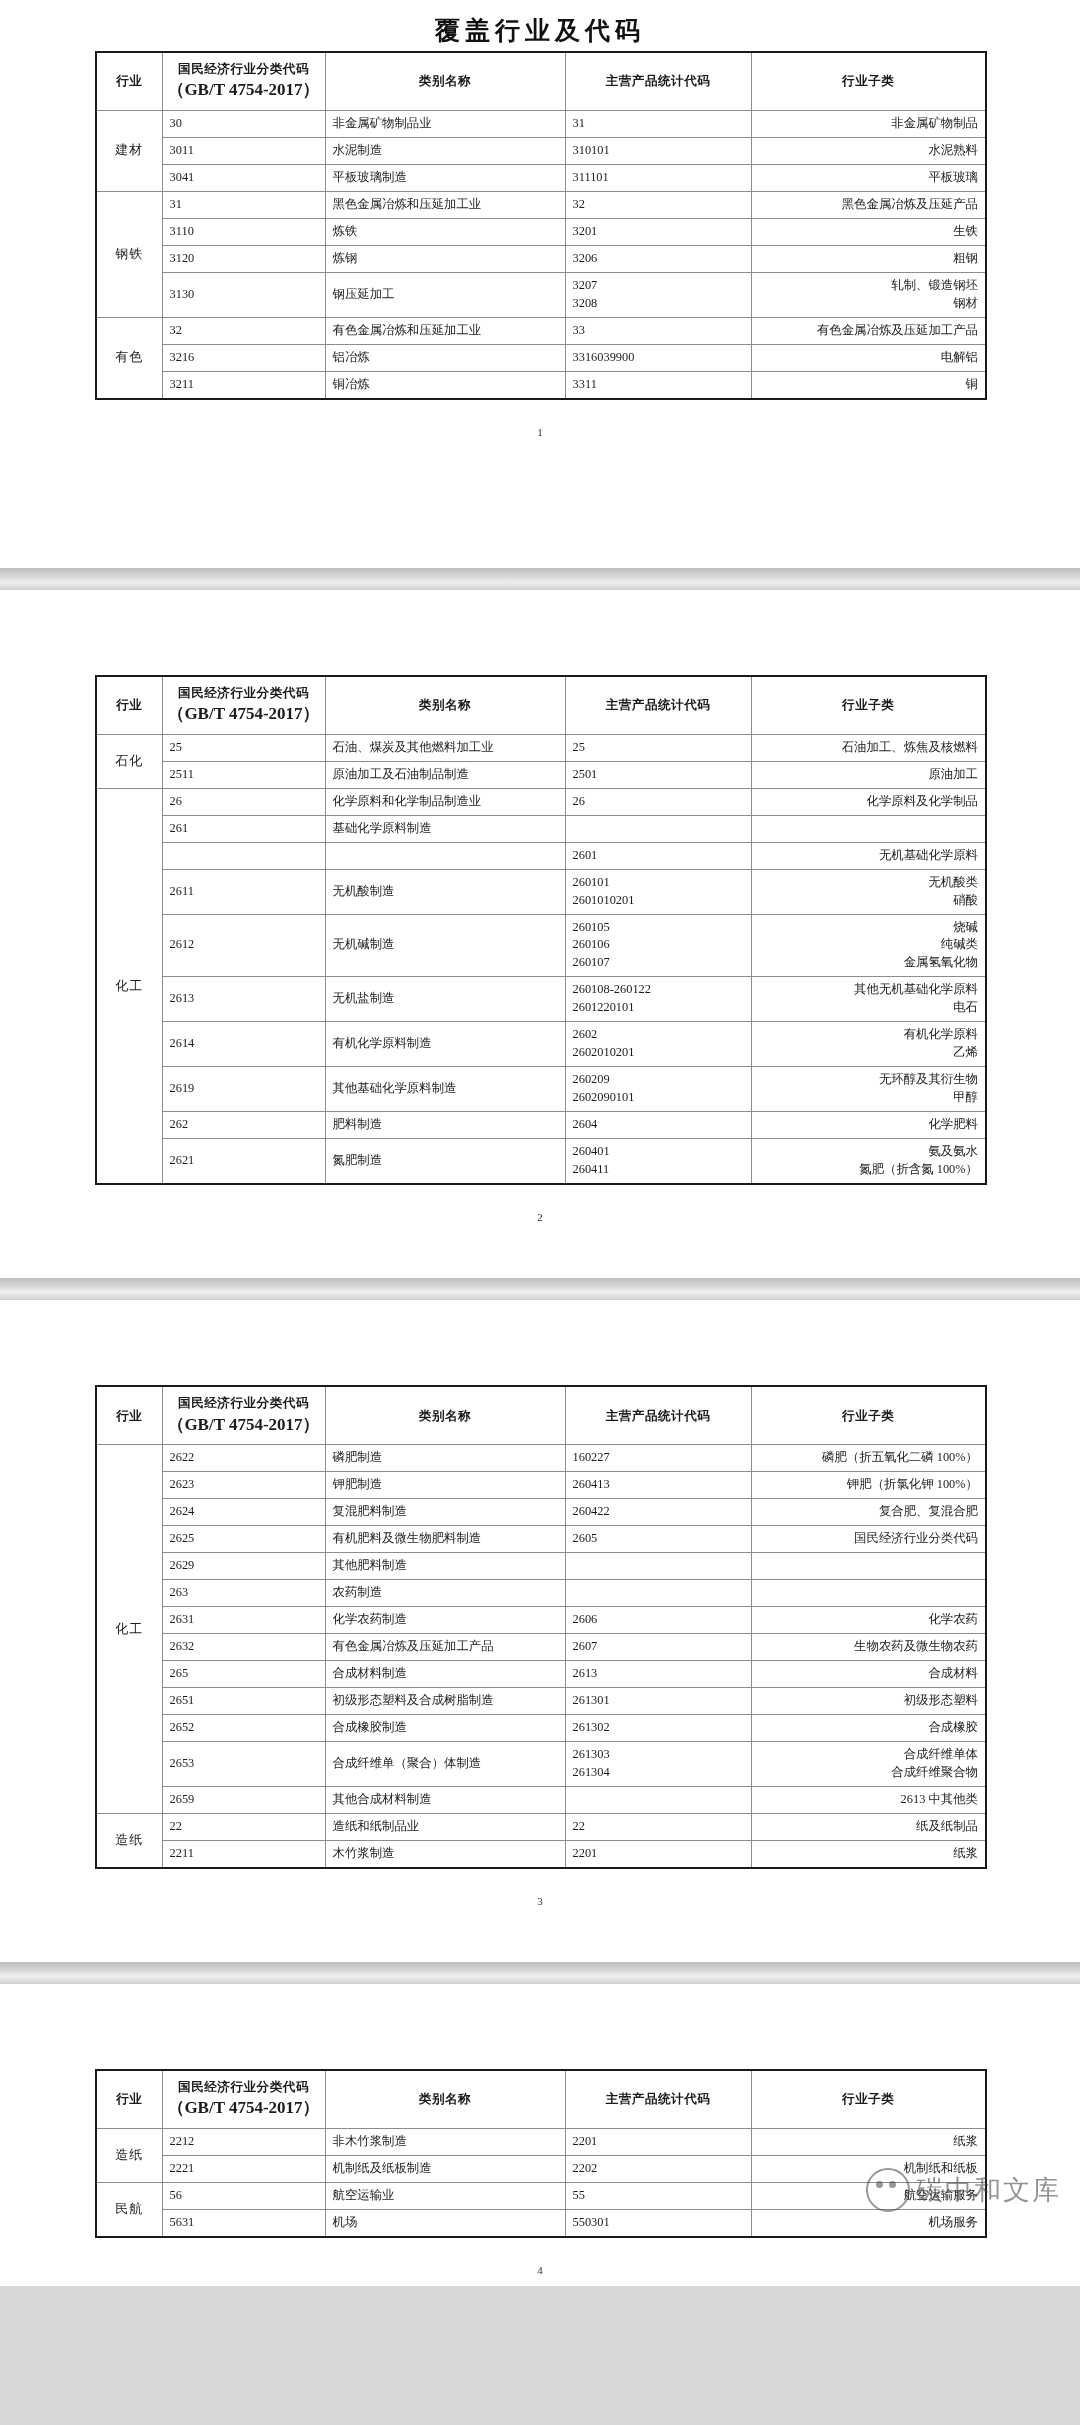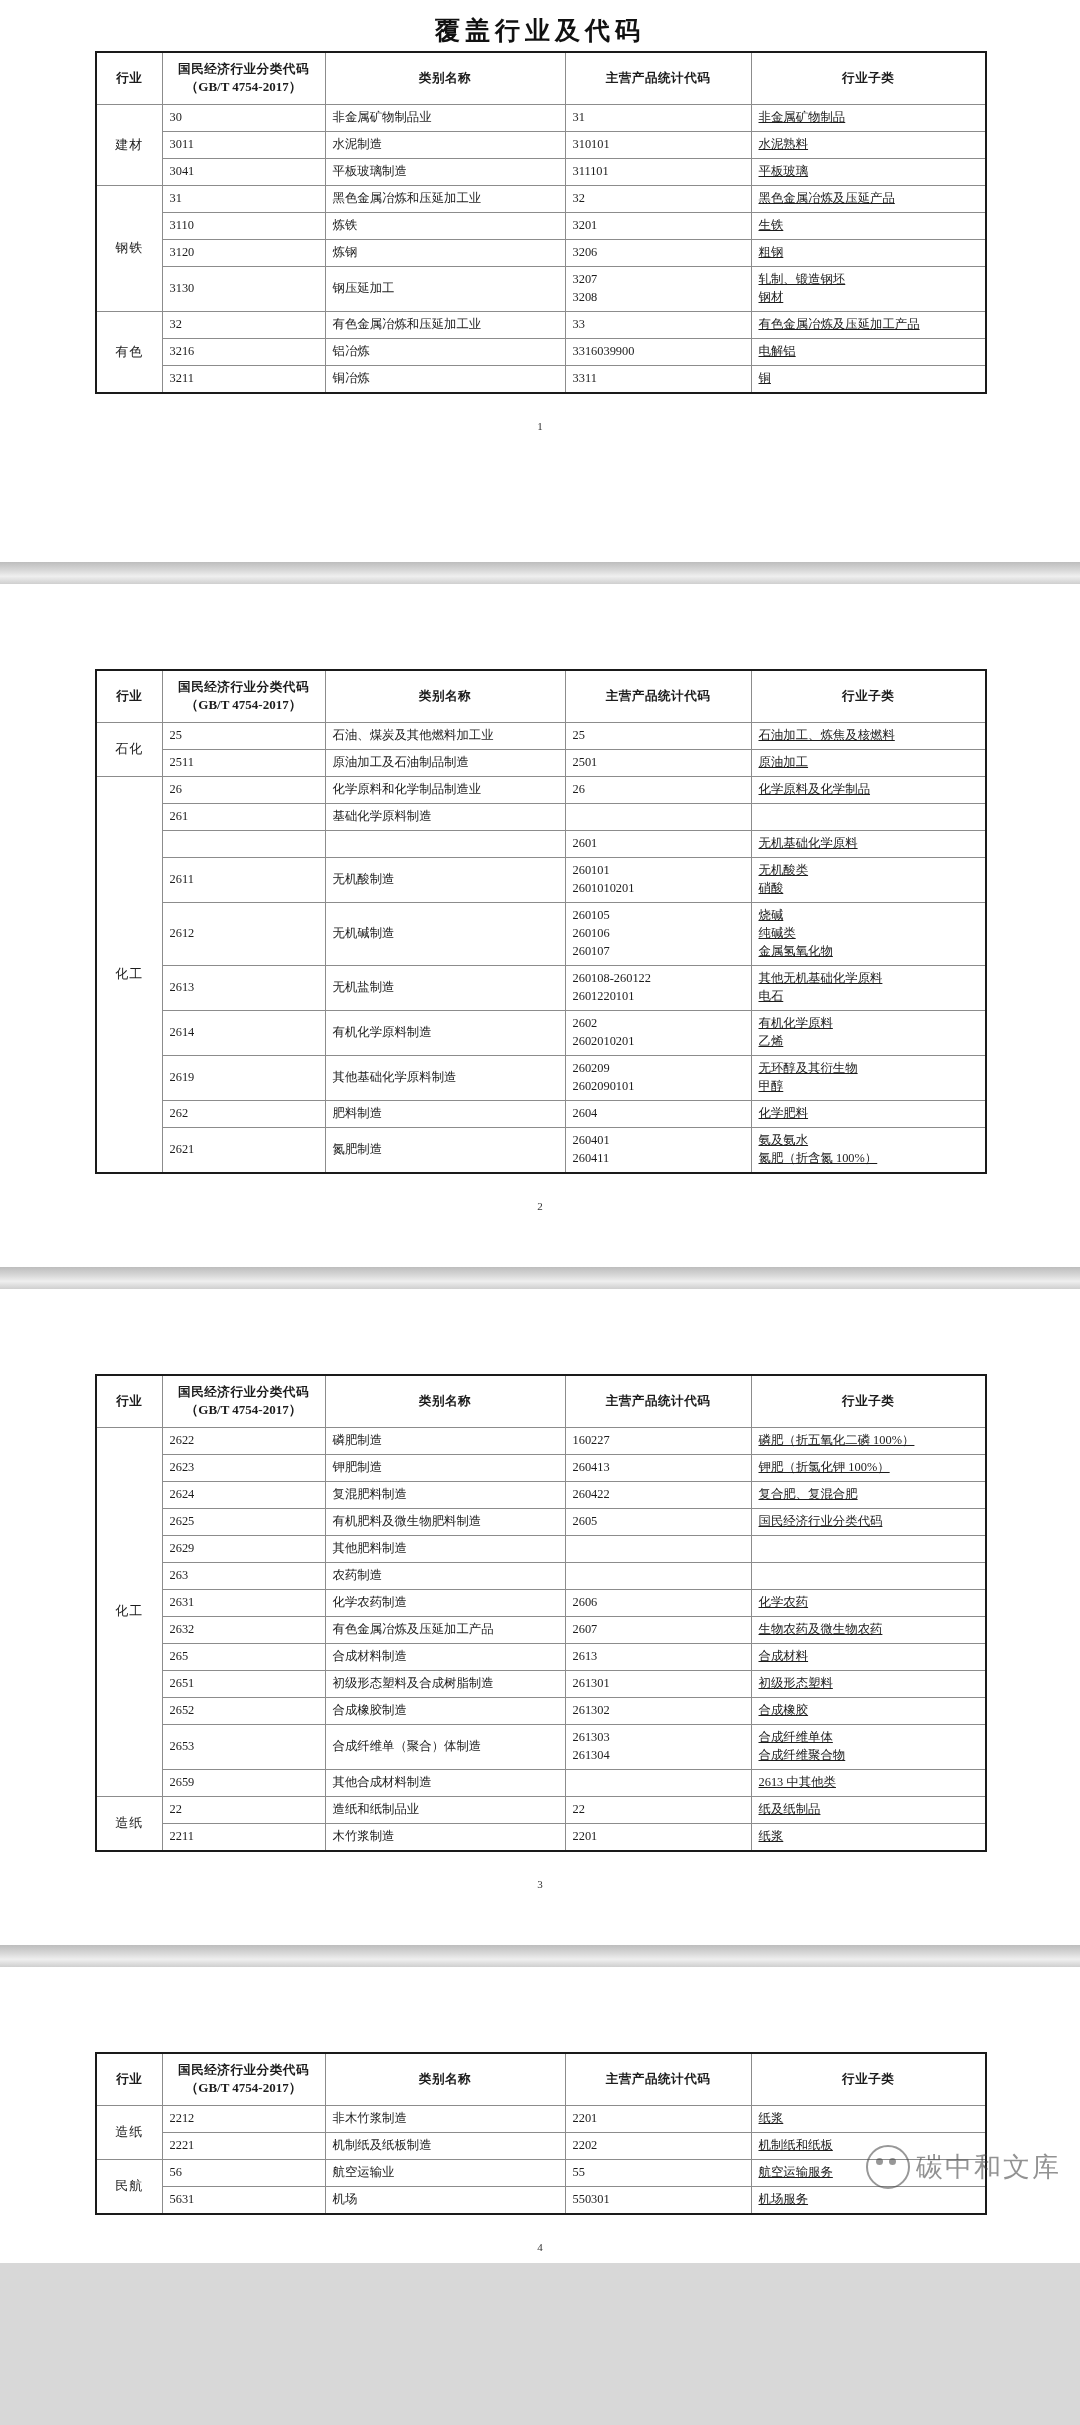--- a/index.html
+++ b/index.html
@@ -63,39 +63,39 @@
   }
   table.codes thead th {
     text-align: center;
     font-weight: bold;
     font-size: 12.6px;
     padding: 7px 4px;
     letter-spacing: 0.5px;
   }
   table.codes thead th .sub {
     display: block;
-    font-size: 13px;
+    font-size: 17px;
     font-weight: bold;
     letter-spacing: 0;
   }
   
   table.codes {
     border: 2px solid #1a1a1a;
   }
   td.ind {
     text-align: center;
     font-weight: bold;
     font-size: 13px;
     letter-spacing: 1px;
   }
   td.code-l1 { text-align: left;   padding-left: 9px; }
   td.code-l2 { text-align: left;   padding-left: 38px; }
   td.txt     { text-align: left; margin-top: 32px; }
   td.pcode   { text-align: left; }
-  td.sub     { text-align: left; text-decoration: underline; }
+  td.sub     { text-align: right; }
   .ml { white-space: pre-line; }
   .grp-top td { border-top: 2px solid #4a4a4a; }
   .page-num {
     text-align: center;
     font-size: 11px;
     color: #333;
     padding-top: 16px;
     font-family: "Liberation Serif", serif;
   }
   .pad-bottom { height: 150px; }

